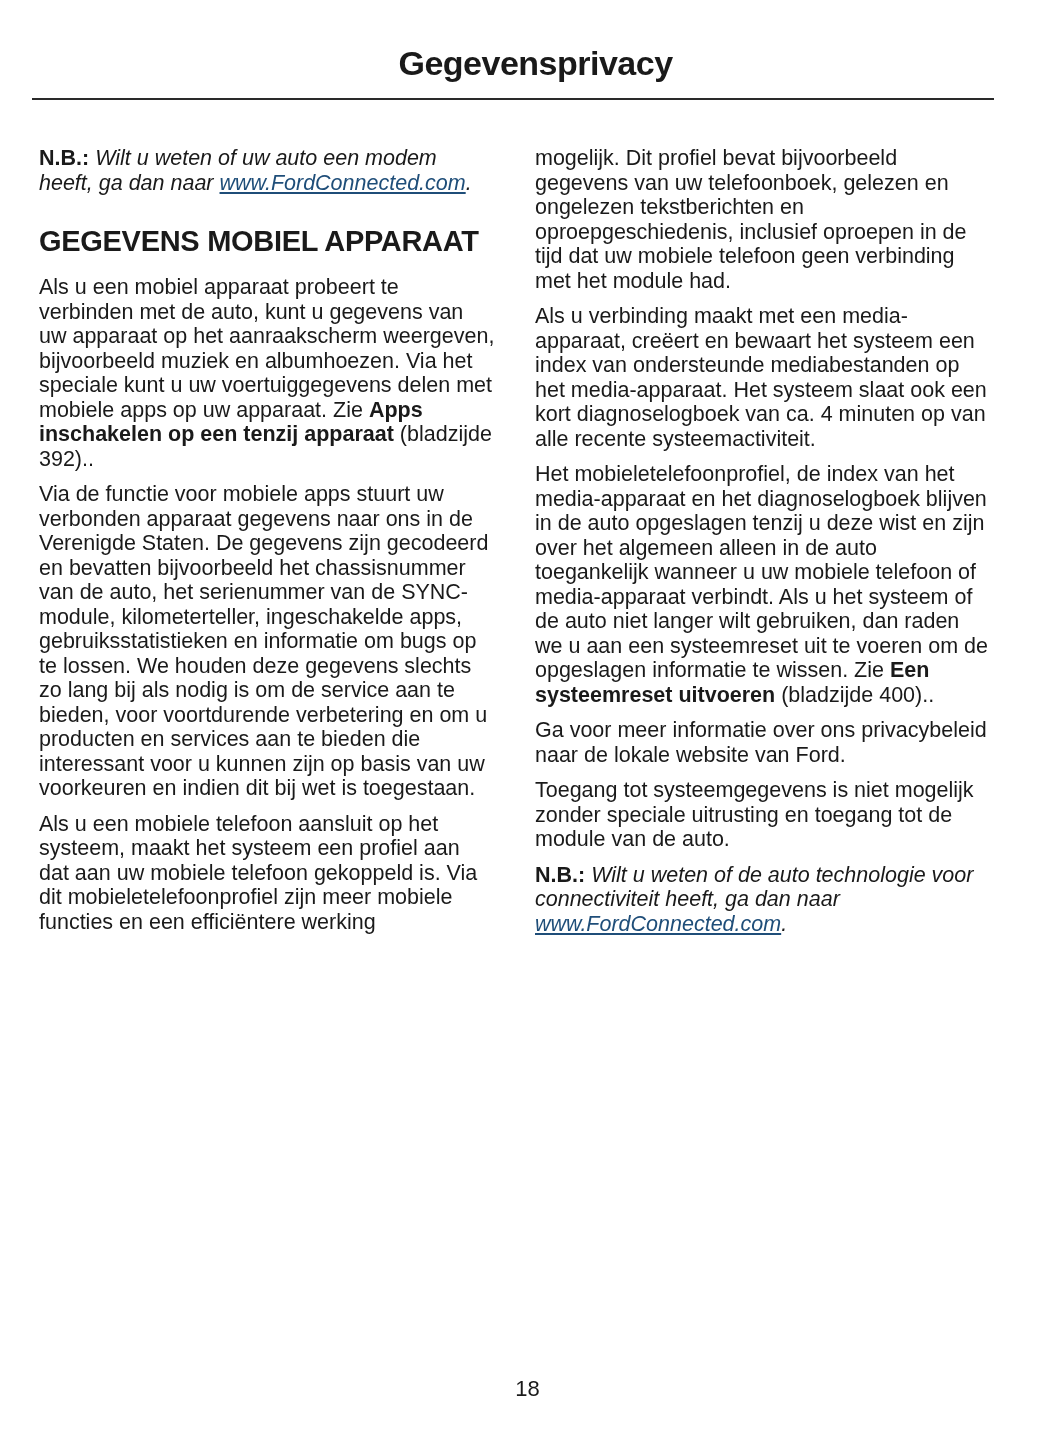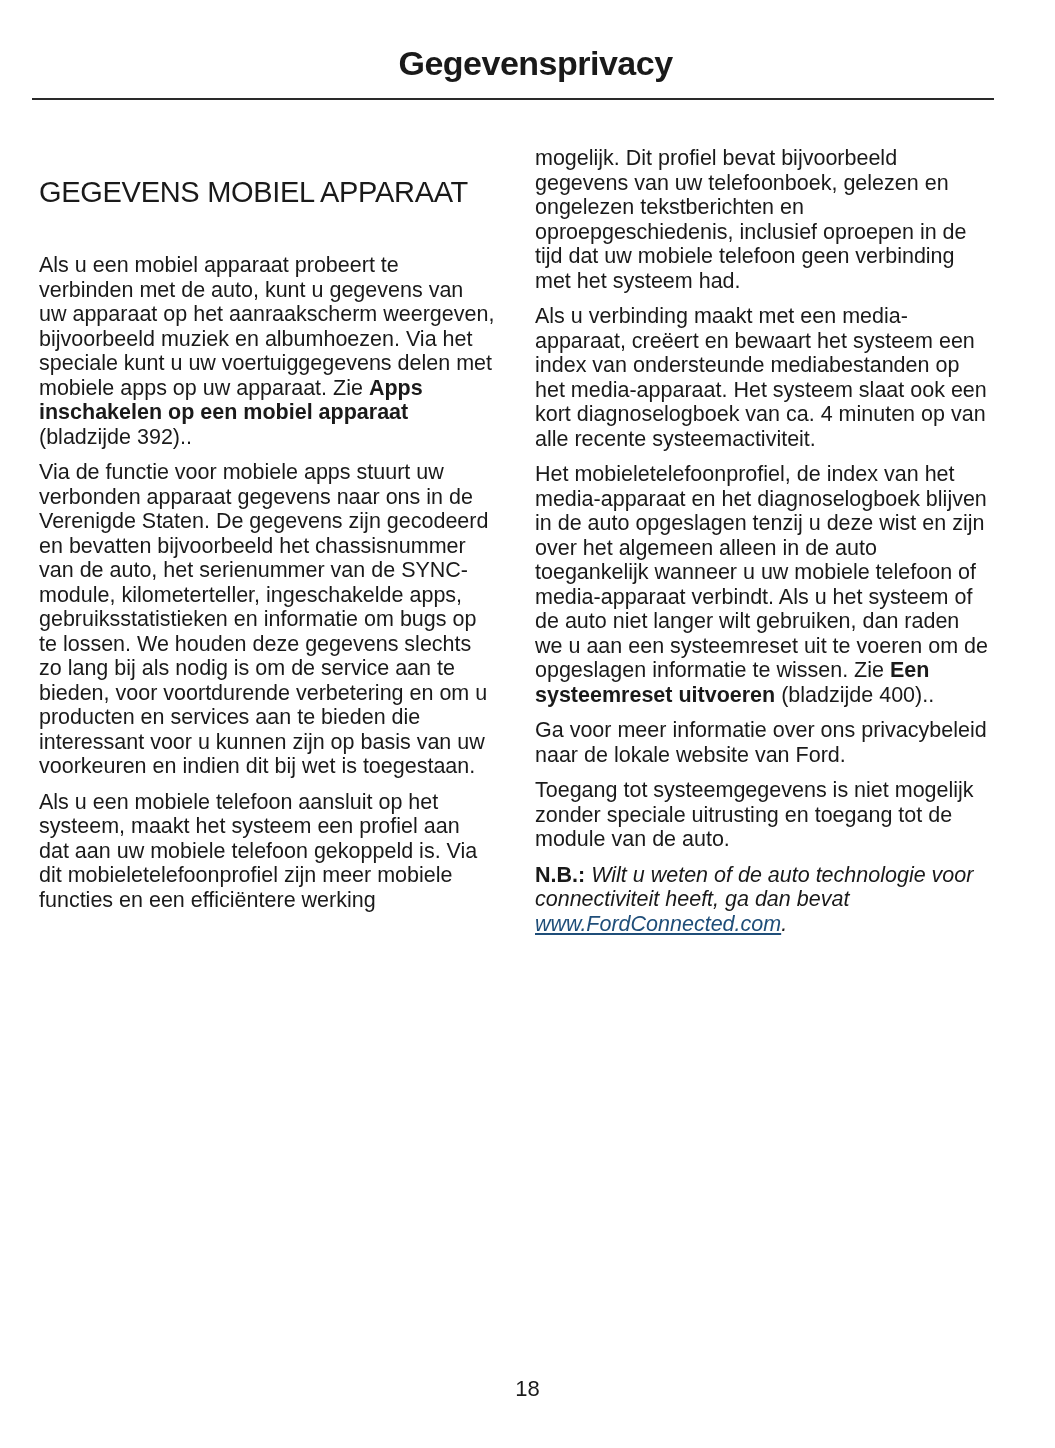--- a/index.html
+++ b/index.html
@@ -20,49 +20,54 @@
       font-size: 21.5px; line-height: 24.5px;
     }
     .col-left { left: 39px; }
     .col-right { left: 535px; }
     p { margin: 0 0 11px 0; }
     .nb-label { font-weight: bold; font-style: normal; }
     .italic { font-style: italic; }
     .link { color: #1f4e79; text-decoration: underline; }
     .bold { font-weight: bold; }
     h2 {
-      margin: 30px 0 44px 0; font-size: 29px; line-height: 33px; font-weight: normal; letter-spacing: -0.3px;
+      margin: 30px 0 17px 0; font-size: 29px; line-height: 33px; font-weight: bold; letter-spacing: -0.3px;
     }
     .page-number {
       position: absolute; left: 0; right: 0; top: 1376px; text-align: center; font-size: 22px; color: #1a1a1a;
     }
   </style>
 </head>
 <body>
 
 <div class="page-title">Gegevensprivacy</div>
 <div class="title-rule"></div>
 
 <div class="col col-left">
+  <p>
+    <span class="nb-label">N.B.:</span>
+    <span class="italic">Wilt u weten of uw auto een modem heeft, ga dan naar</span>
+    <a class="italic link">www.FordConnected.com</a><span class="italic">.</span>
+  </p>
   <h2>GEGEVENS MOBIEL APPARAAT</h2>
   <p>
-    <span>Als u een mobiel apparaat probeert te verbinden met de auto, kunt u gegevens van uw apparaat op het aanraakscherm weergeven, bijvoorbeeld muziek en albumhoezen. Via het speciale kunt u uw voertuiggegevens delen met mobiele apps op uw apparaat.  Zie </span><span class="bold">Apps inschakelen op een mobiel apparaat</span><span> (bladzijde 392)..</span>
+    <span>Als u een mobiel apparaat probeert te verbinden met de auto, kunt u gegevens van uw apparaat op het aanraakscherm weergeven, bijvoorbeeld muziek en albumhoezen. Via het speciale kunt u uw voertuiggegevens delen met mobiele apps op uw apparaat.  Zie </span><span class="bold">Apps inschakelen op een tenzij apparaat</span><span> (bladzijde 392)..</span>
   </p>
   <p>Via de functie voor mobiele apps stuurt uw verbonden apparaat gegevens naar ons in de Verenigde Staten. De gegevens zijn gecodeerd en bevatten bijvoorbeeld het chassisnummer van de auto, het serienummer van de SYNC-module, kilometerteller, ingeschakelde apps, gebruiksstatistieken en informatie om bugs op te lossen. We houden deze gegevens slechts zo lang bij als nodig is om de service aan te bieden, voor voortdurende verbetering en om u producten en services aan te bieden die interessant voor u kunnen zijn op basis van uw voorkeuren en indien dit bij wet is toegestaan.</p>
   <p>Als u een mobiele telefoon aansluit op het systeem, maakt het systeem een profiel aan dat aan uw mobiele telefoon gekoppeld is. Via dit mobieletelefoonprofiel zijn meer mobiele functies en een efficiëntere werking</p>
 </div>
 
 <div class="col col-right">
-  <p>mogelijk. Dit profiel bevat bijvoorbeeld gegevens van uw telefoonboek, gelezen en ongelezen tekstberichten en oproepgeschiedenis, inclusief oproepen in de tijd dat uw mobiele telefoon geen verbinding met het systeem had.</p>
+  <p>mogelijk. Dit profiel bevat bijvoorbeeld gegevens van uw telefoonboek, gelezen en ongelezen tekstberichten en oproepgeschiedenis, inclusief oproepen in de tijd dat uw mobiele telefoon geen verbinding met het module had.</p>
   <p>Als u verbinding maakt met een media-apparaat, creëert en bewaart het systeem een index van ondersteunde mediabestanden op het media-apparaat. Het systeem slaat ook een kort diagnoselogboek van ca. 4 minuten op van alle recente systeemactiviteit.</p>
   <p>
     <span>Het mobieletelefoonprofiel, de index van het media-apparaat en het diagnoselogboek blijven in de auto opgeslagen tenzij u deze wist en zijn over het algemeen alleen in de auto toegankelijk wanneer u uw mobiele telefoon of media-apparaat verbindt. Als u het systeem of de auto niet langer wilt gebruiken, dan raden we u aan een systeemreset uit te voeren om de opgeslagen informatie te wissen.  Zie </span><span class="bold">Een systeemreset uitvoeren</span><span> (bladzijde 400)..</span>
   </p>
   <p>Ga voor meer informatie over ons privacybeleid naar de lokale website van Ford.</p>
   <p>Toegang tot systeemgegevens is niet mogelijk zonder speciale uitrusting en toegang tot de module van de auto.</p>
   <p>
     <span class="nb-label">N.B.:</span>
-    <span class="italic">Wilt u weten of de auto technologie voor connectiviteit heeft, ga dan bevat</span>
+    <span class="italic">Wilt u weten of de auto technologie voor connectiviteit heeft, ga dan naar</span>
     <a class="italic link">www.FordConnected.com</a><span class="italic">.</span>
   </p>
 </div>
 
 <div class="page-number">18</div>
 
 </body></html>

